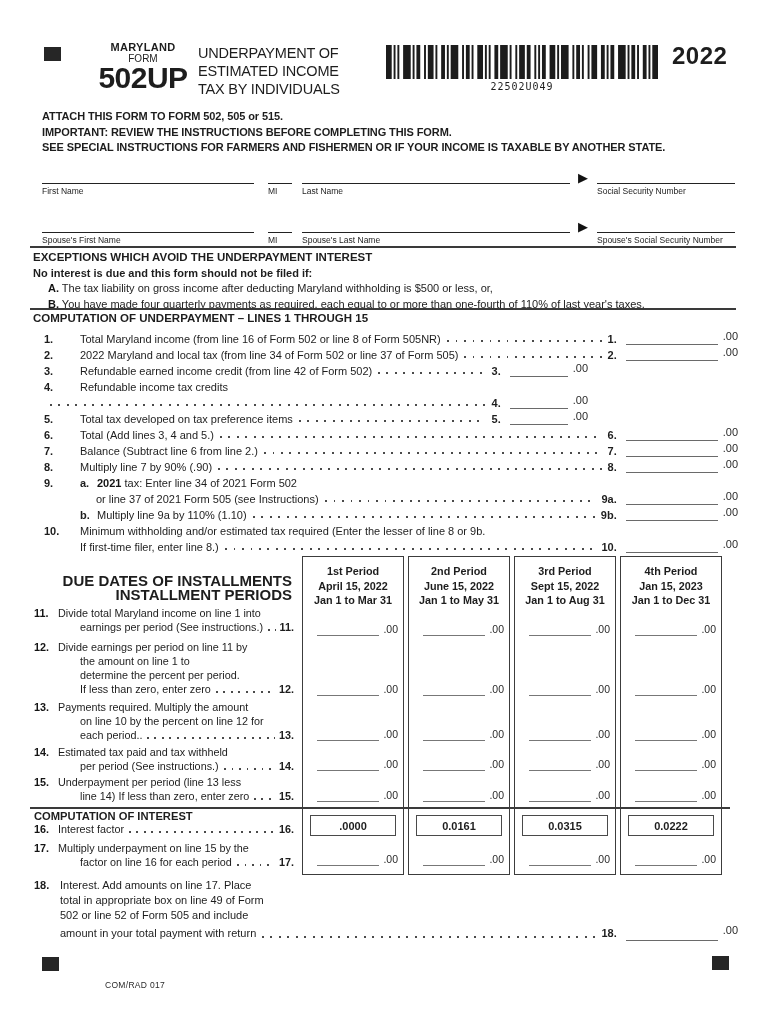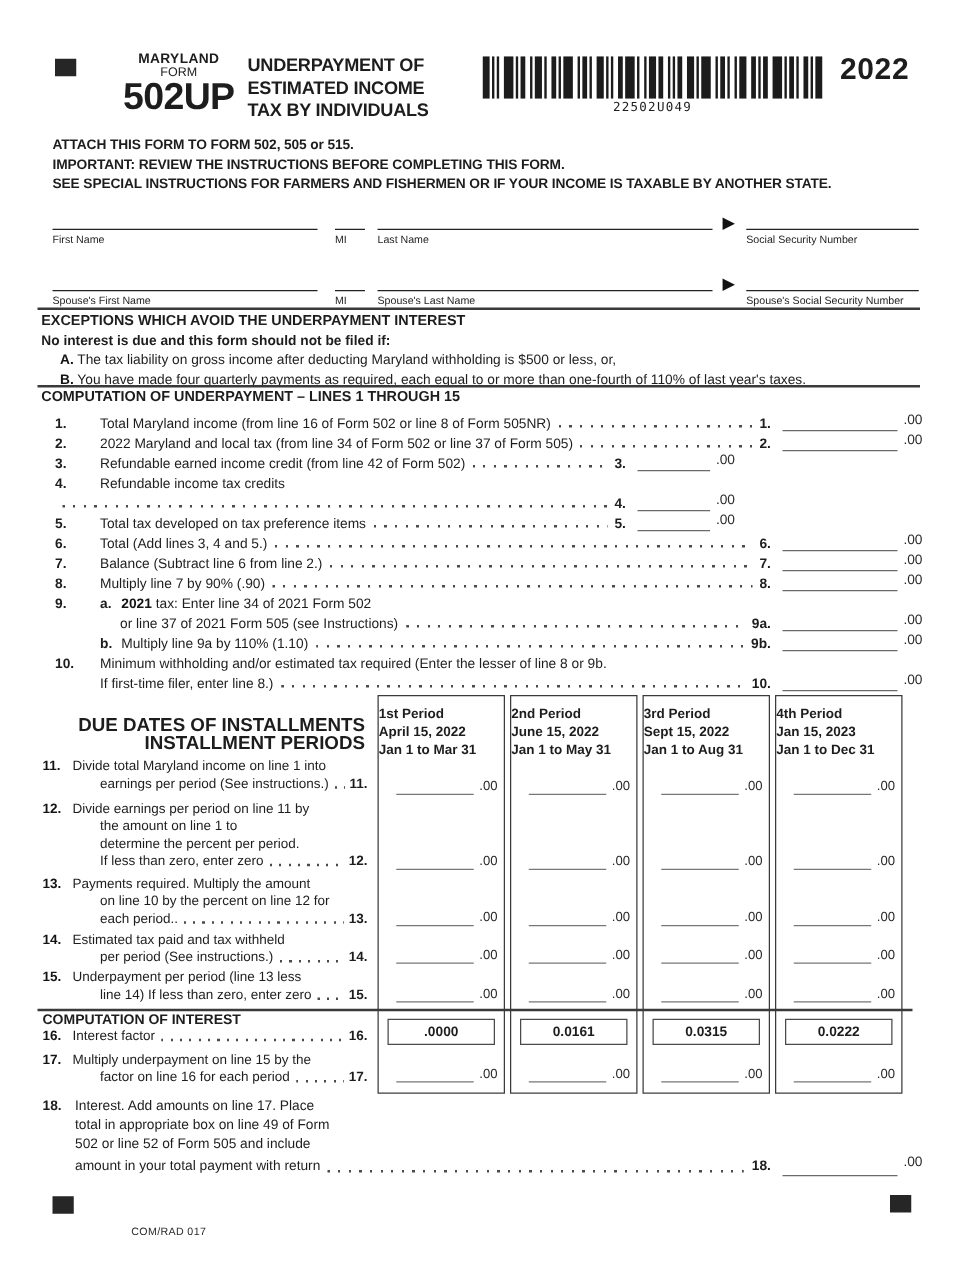--- a/index.html
+++ b/index.html
@@ -7,21 +7,21 @@
        font-family:"Liberation Sans",sans-serif;}
   .page{position:relative;width:770px;height:1024px;background:#fff;overflow:hidden;}
   .abs{position:absolute;}
   b{color:#141414;}
   
   .regmark{width:17px;height:14px;background:#262626;}
   .formid{left:86px;top:42px;width:114px;text-align:center;line-height:11px;}
   .formid .st{font-size:11px;font-weight:bold;letter-spacing:.3px;}
   .formid .fw{font-size:10px;font-weight:normal;}
   .formid .fn{font-size:30px;font-weight:bold;line-height:28px;letter-spacing:-.5px;}
-  .ftitle{left:198px;top:44px;font-size:14.5px;font-weight:bold;line-height:18px;letter-spacing:-.2px;}
+  .ftitle{left:198px;top:44px;font-size:14.5px;font-weight:normal;line-height:18px;letter-spacing:-.2px;}
   .year{left:672px;top:42px;font-size:24px;font-weight:bold;letter-spacing:.5px;}
   .barcode{left:386px;top:45px;width:272px;height:34px;}
   .barcode svg{width:272px;height:34px;display:block;fill:#1c1c1c;}
   .bctext{left:386px;top:81px;width:272px;text-align:center;font-size:10px;
           font-family:"DejaVu Sans Mono",monospace;letter-spacing:1px;}
   
   .notices{left:42px;top:109px;font-size:11px;font-weight:bold;line-height:15.5px;letter-spacing:-.1px;}
   
   .field .line{height:18px;border-bottom:1.2px solid #222;}
   .field .lab{font-size:8.5px;margin-top:2px;color:#1d1d1d;white-space:nowrap;}
@@ -59,21 +59,21 @@
   .bh{height:50px;} .b11{height:34px;} .b12{height:60px;} .b13{height:45px;}
   .b14{height:30px;} .b15{height:32px;} .b16{height:34px;} .b17{height:34px;}
   .tleft .bh{display:flex;flex-direction:column;justify-content:flex-end;align-items:flex-end;
              padding:0 6px 4px 0;font-weight:bold;font-size:15px;line-height:14px;}
   .tline{display:flex;align-items:flex-end;line-height:14px;white-space:nowrap;}
   .tline .ln{width:24px;flex:none;font-weight:bold;}
   .tcont{padding-left:46px;}
   .tline .tdots{flex:1;height:2px;margin:0 4px 3px 5px;align-self:flex-end;
         background:repeating-linear-gradient(90deg,#4a4a4a 0 1.7px,transparent 1.7px 7.5px);}
   .tline .tref{font-weight:bold;margin-right:4px;}
-  .pcol .ph{padding-top:7px;text-align:left;font-weight:bold;line-height:14.5px;font-size:10.8px;}
+  .pcol .ph{padding-top:7px;text-align:center;font-weight:bold;line-height:14.5px;font-size:10.8px;}
   .cellamt{display:flex;align-items:flex-end;justify-content:flex-end;padding:0 5px 3px 0;}
   .cellamt .cu{width:62px;border-bottom:1.2px solid #777;height:2px;margin-bottom:1px;}
   .cellamt .cents{font-size:10.5px;margin:0 0 2px 4px;}
   .cellamt.deep{padding-bottom:7px;}
   .factor{margin:9px auto 0 auto;width:84px;height:19px;border:1.3px solid #4a4a4a;
           display:flex;align-items:center;justify-content:center;font-weight:bold;font-size:11px;}
   .ih{padding-top:3px;font-weight:bold;font-size:11.2px;}
   .isep{left:0;top:251px;width:700px;height:2px;background:#3a3a3a;z-index:3;}
   
   .l18{left:34px;top:878px;width:704px;font-size:11px;line-height:15px;display:flex;}

